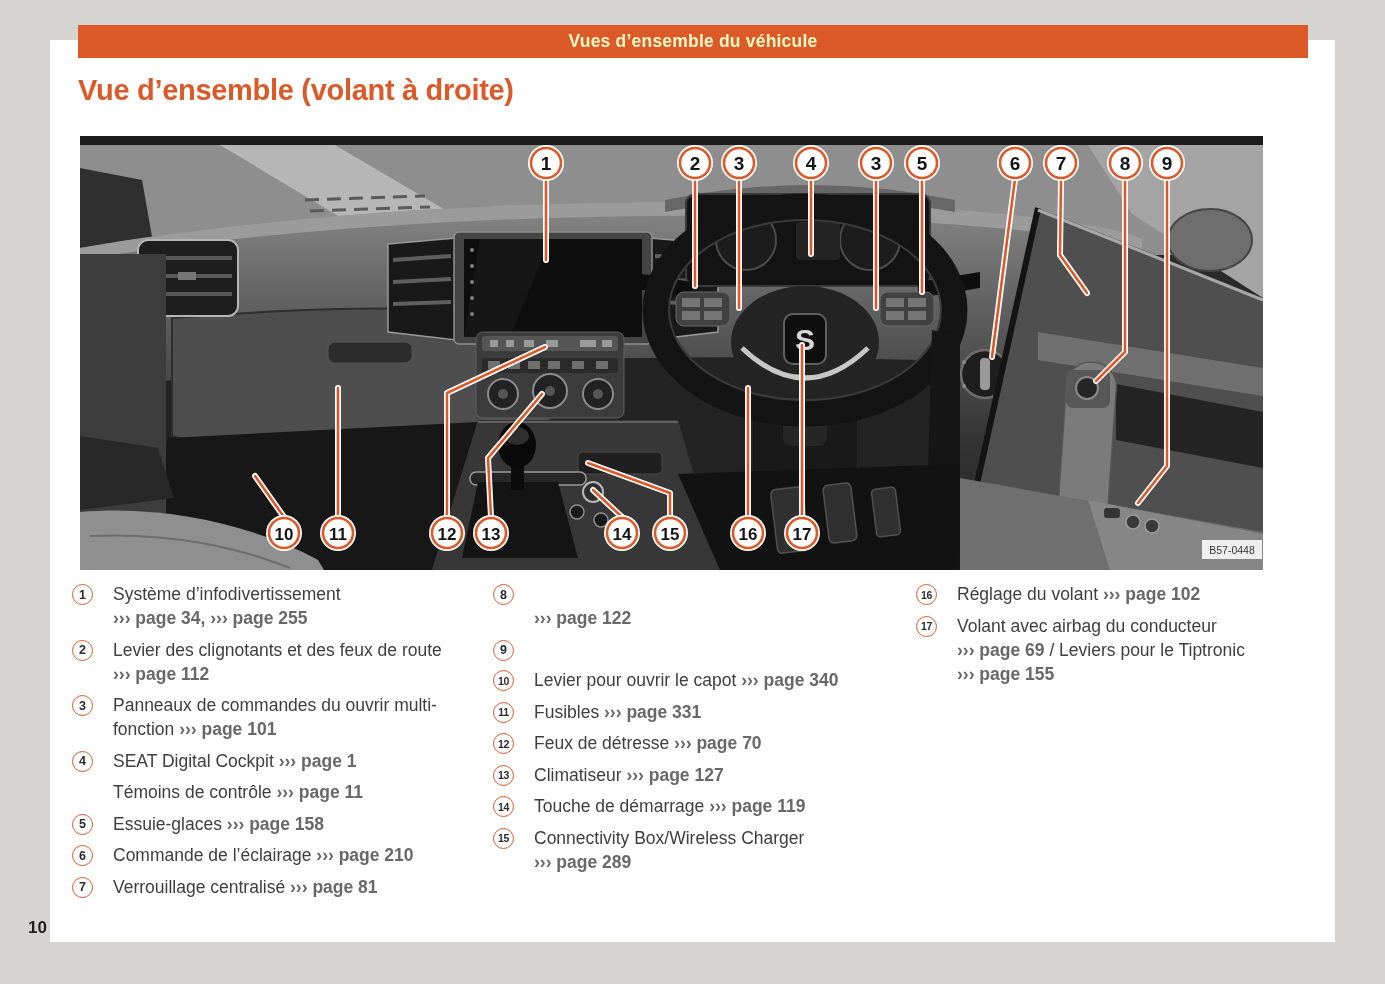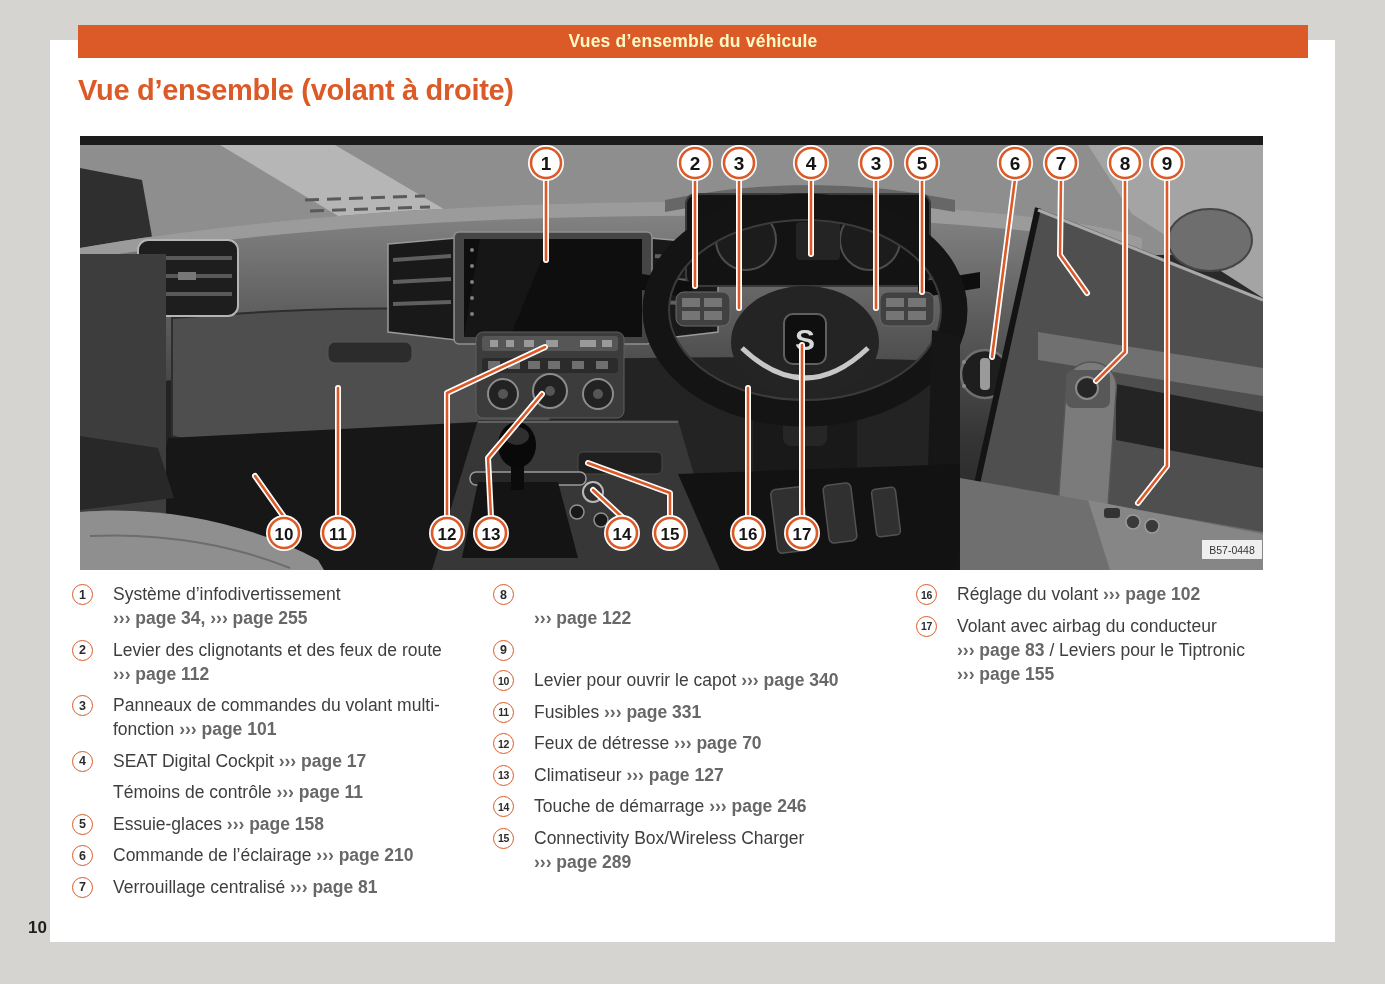--- a/index.html
+++ b/index.html
@@ -369,25 +369,25 @@
       <div class="l-item">
         <span class="badge">1</span>
         <div><span>Système d’infodivertissement</span><br><span class="ref">››› page 34, ››› page 255</span></div>
       </div>
       <div class="l-item">
         <span class="badge">2</span>
         <div><span>Levier des clignotants et des feux de route</span><br><span class="ref">››› page 112</span></div>
       </div>
       <div class="l-item">
         <span class="badge">3</span>
-        <div><span>Panneaux de commandes du volant multi-</span><br><span>fonction </span><span class="ref">››› page 101</span></div>
+        <div><span>Panneaux de commandes du ouvrir multi-</span><br><span>fonction </span><span class="ref">››› page 101</span></div>
       </div>
       <div class="l-item">
         <span class="badge">4</span>
-        <div><span>SEAT Digital Cockpit </span><span class="ref">››› page 17</span></div>
+        <div><span>SEAT Digital Cockpit </span><span class="ref">››› page 1</span></div>
       </div>
       <div class="l-item">
         <span class="badge empty"></span>
         <div><span>Témoins de contrôle </span><span class="ref">››› page 11</span></div>
       </div>
       <div class="l-item">
         <span class="badge">5</span>
         <div><span>Essuie-glaces </span><span class="ref">››› page 158</span></div>
       </div>
       <div class="l-item">
@@ -418,32 +418,32 @@
       <div class="l-item">
         <span class="badge w2">12</span>
         <div><span>Feux de détresse </span><span class="ref">››› page 70</span></div>
       </div>
       <div class="l-item">
         <span class="badge w2">13</span>
         <div><span>Climatiseur </span><span class="ref">››› page 127</span></div>
       </div>
       <div class="l-item">
         <span class="badge w2">14</span>
-        <div><span>Touche de démarrage </span><span class="ref">››› page 246</span></div>
+        <div><span>Touche de démarrage </span><span class="ref">››› page 119</span></div>
       </div>
       <div class="l-item">
         <span class="badge w2">15</span>
         <div><span>Connectivity Box/Wireless Charger</span><br><span class="ref">››› page 289</span></div>
       </div>
     </div>
     <div class="legend-col" style="left: 916px; width: 400px;">
       <div class="l-item">
         <span class="badge w2">16</span>
         <div><span>Réglage du volant </span><span class="ref">››› page 102</span></div>
       </div>
       <div class="l-item">
         <span class="badge w2">17</span>
-        <div><span>Volant avec airbag du conducteur</span><br><span class="ref">››› page 83</span><span> / Leviers pour le Tiptronic</span><br><span class="ref">››› page 155</span></div>
+        <div><span>Volant avec airbag du conducteur</span><br><span class="ref">››› page 69</span><span> / Leviers pour le Tiptronic</span><br><span class="ref">››› page 155</span></div>
       </div>
     </div>
   </div>
 
 <div class="page-num">10</div>
 
 </body></html>

